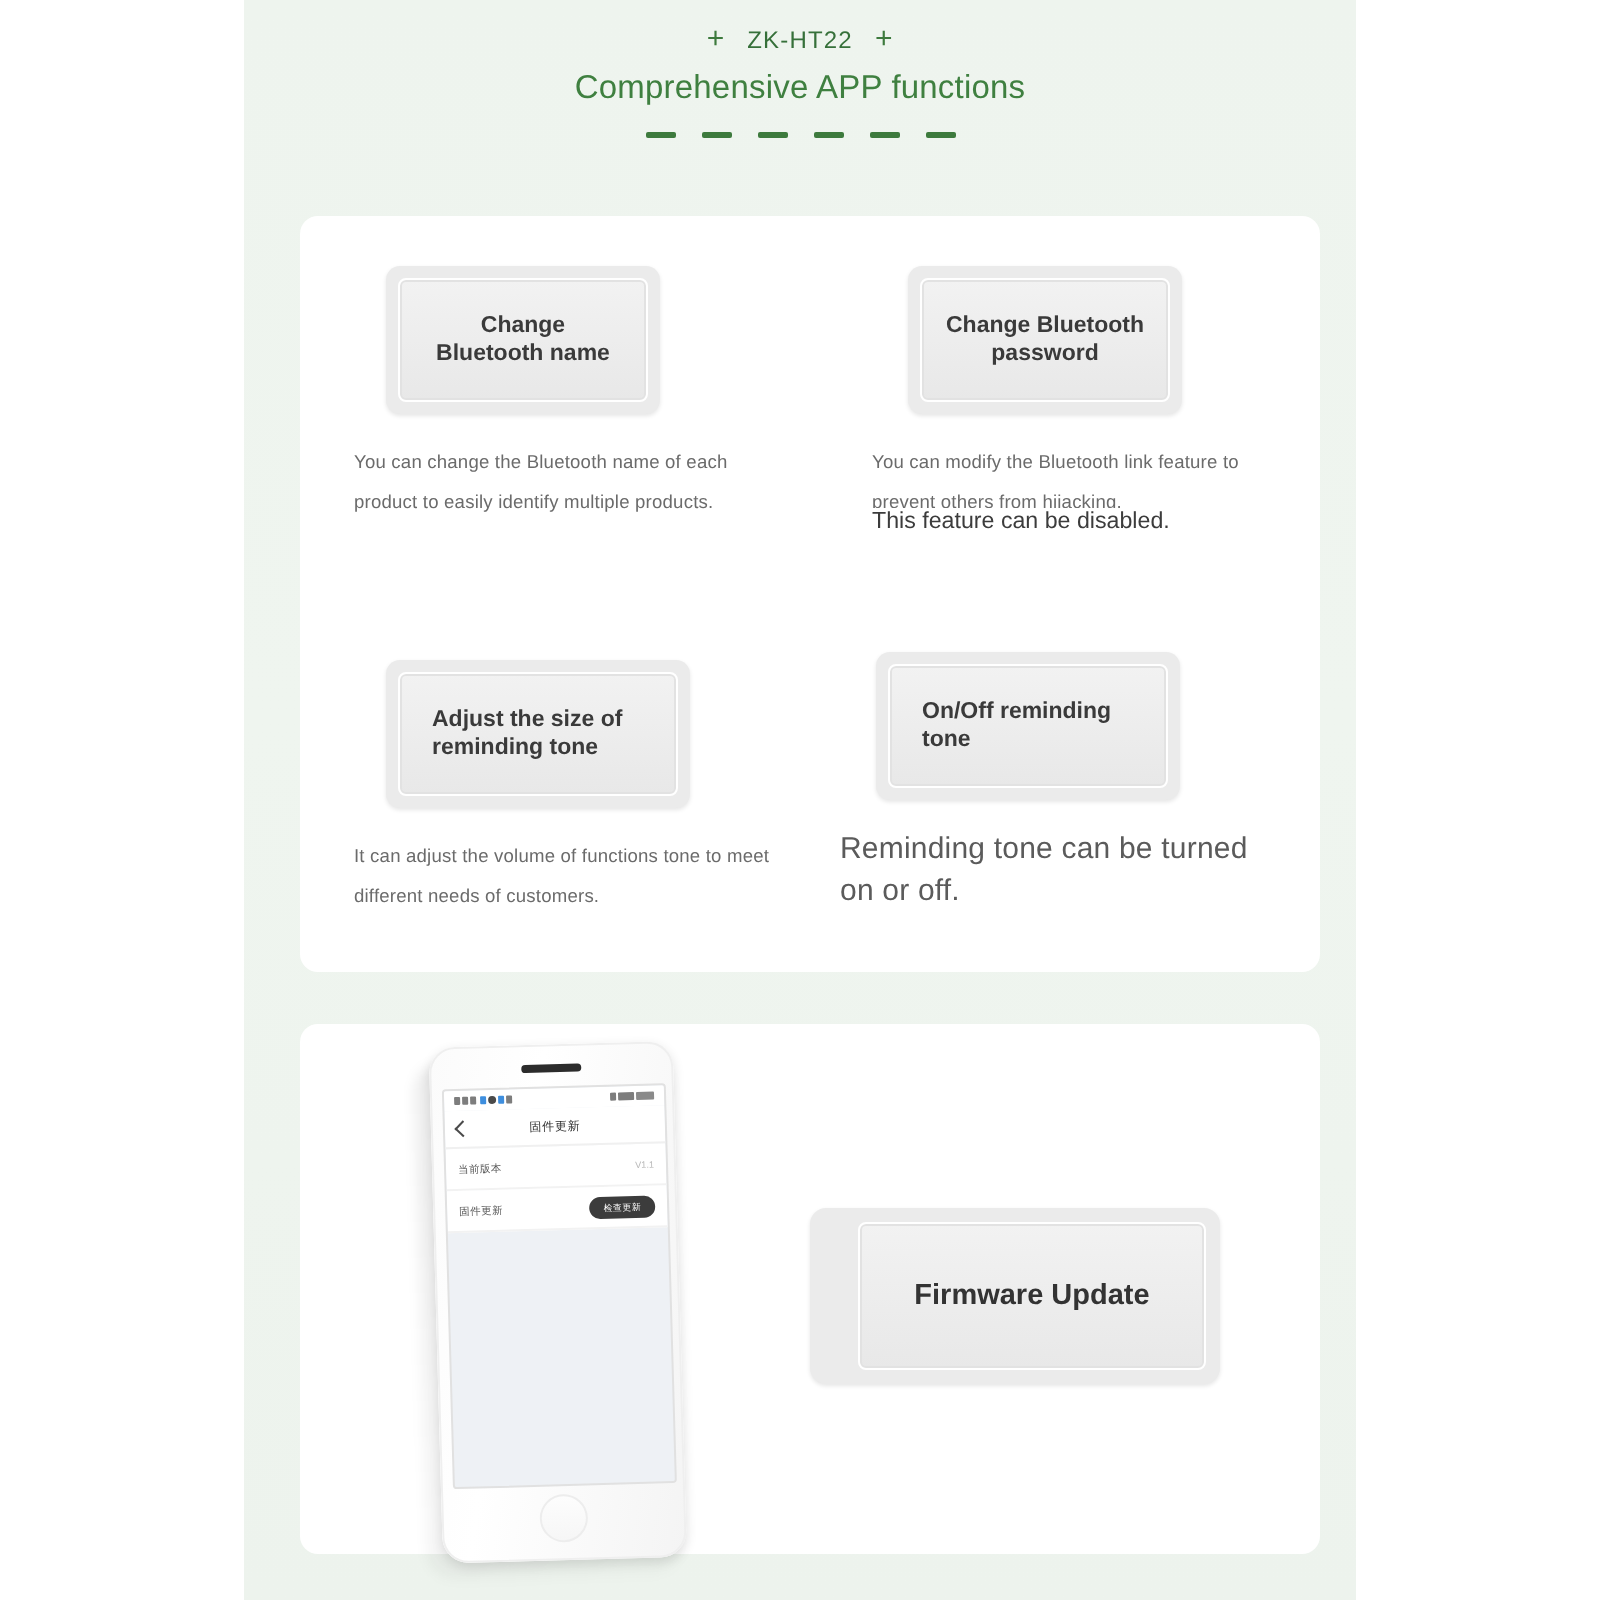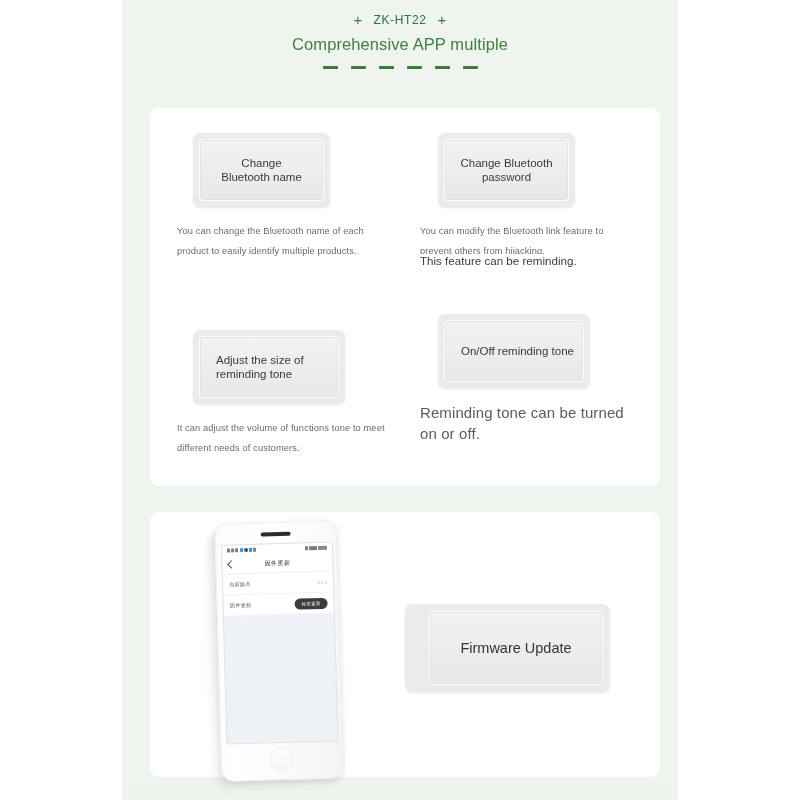--- a/index.html
+++ b/index.html
@@ -79,30 +79,31 @@
     border-radius: 9px;
   }
   #card-features { top: 108px; height: 378px; }
   #card-firmware { top: 512px; height: 265px; }
 
   
   .feat {
     position: absolute;
   }
   .feat-0 { left: 27px;  top: 25px;  width: 215px; }
-  .feat-1 { left: 270px; top: 25px;  width: 215px; }
+  .feat-1 { left: 286px; top: 25px;  width: 215px; }
   .feat-2 { left: 27px;  top: 222px; width: 215px; }
-  .feat-3 { left: 270px; top: 206px; width: 215px; }
+  .feat-3 { left: 270px; top: 218px; width: 215px; }
 
   
   .btn3d {
     background: #ebebeb;
     border-radius: 7px;
     padding: 6px;
     box-shadow: 0 1px 2px rgba(0,0,0,.10);
+    font-weight: bold;
   }
   .btn3d-inner {
     background: linear-gradient(180deg, #f2f2f2 0%, #e8e8e8 100%);
     border: 1px solid #ffffff;
     border-radius: 4px;
     color: #3a3a3a;
     font-size: 11.5px;
     line-height: 14px;
     padding: 10px 8px;
     text-align: center;
@@ -290,21 +291,21 @@
 <body>
 
 <div id="page">
 
   <div class="header">
     <div class="title-row">
       <span class="title-plus">+</span>
       <span class="title-main">ZK-HT22</span>
       <span class="title-plus">+</span>
     </div>
-    <div class="subtitle">Comprehensive APP multiple</div>
+    <div class="subtitle">Comprehensive APP functions</div>
     <div class="dashes" id="dashes">
         <i style="background: rgb(61, 122, 61);"></i>
         <i style="background: rgb(61, 122, 61);"></i>
         <i style="background: rgb(61, 122, 61);"></i>
         <i style="background: rgb(61, 122, 61);"></i>
         <i style="background: rgb(61, 122, 61);"></i>
         <i style="background: rgb(61, 122, 61);"></i>
       </div>
   </div>
 
@@ -315,21 +316,21 @@
         <div class="btn3d-inner">Change<br>Bluetooth name</div>
       </div>
       <div class="feat-desc">You can change the Bluetooth name of each product to easily identify multiple products.</div>
     </div>
 
     <div class="feat feat-1">
       <div class="btn3d">
         <div class="btn3d-inner">Change Bluetooth<br>password</div>
       </div>
       <div class="feat-desc">You can modify the Bluetooth link feature to prevent others from hijacking.</div>
-      <div class="overlay-note">This feature can be reminding.</div>
+      <div class="overlay-note">This feature can be disabled.</div>
     </div>
 
     <div class="feat feat-2 btn-left">
       <div class="btn3d">
         <div class="btn3d-inner">Adjust the size of<br>reminding tone</div>
       </div>
       <div class="feat-desc">It can adjust the volume of functions tone to meet different needs of customers.</div>
     </div>
 
     <div class="feat feat-3 btn-left">

